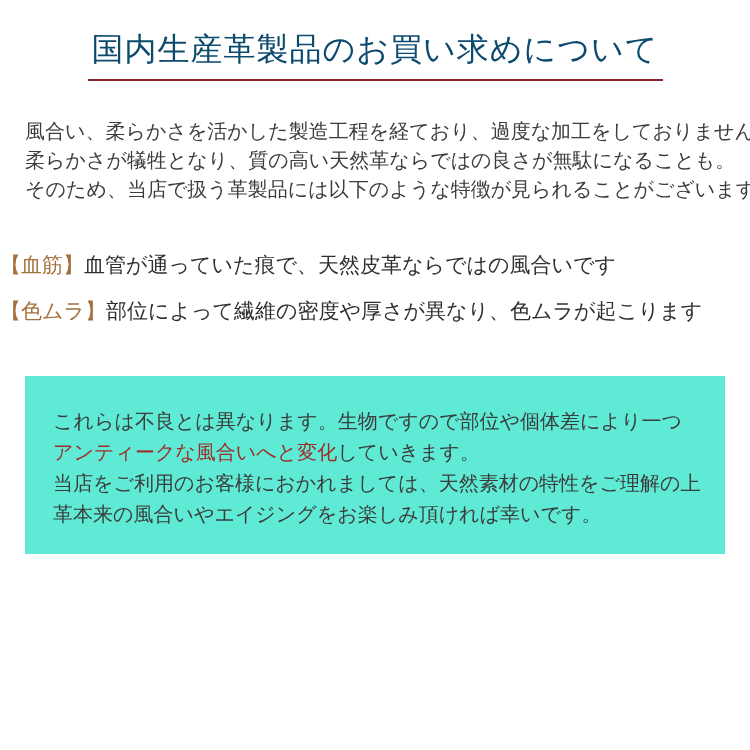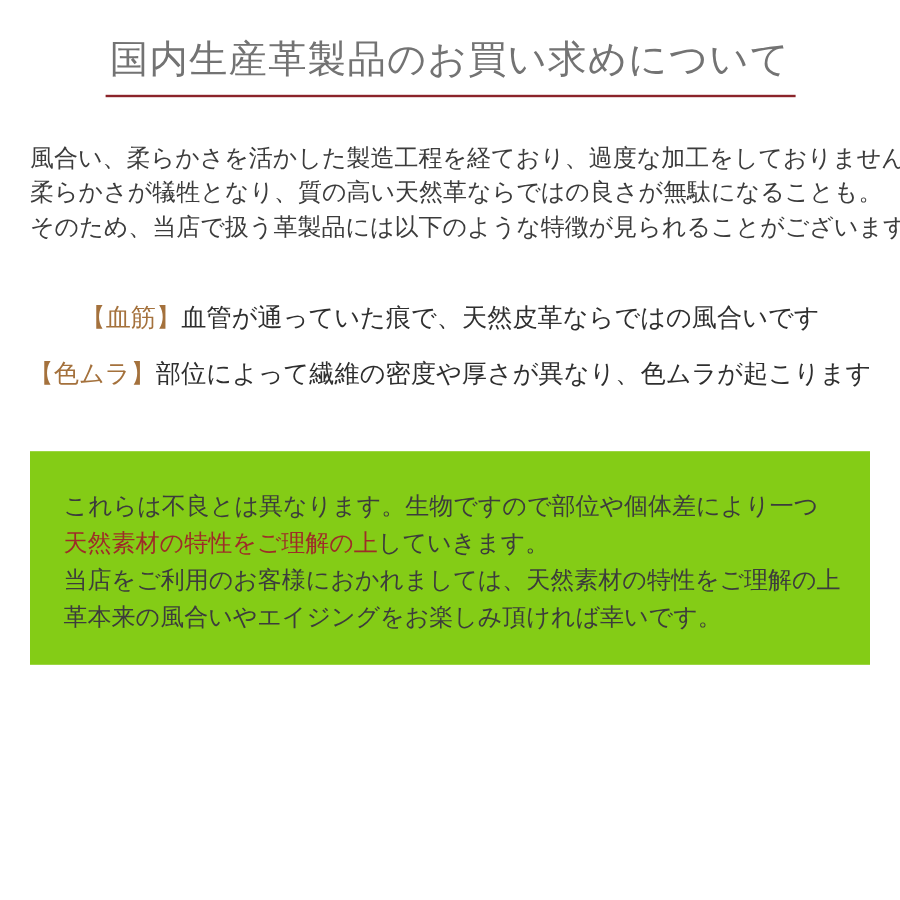--- a/index.html
+++ b/index.html
@@ -15,21 +15,21 @@
   }
   
   .title-wrap {
     padding-top: 28px;
     text-align: center;
   }
   .title-text {
     display: inline-block;
     font-size: 32px;
     letter-spacing: 1px;
-    color: #737373;
+    color: #0c4a6e;
     border-bottom: 2px solid #8b242a;
     padding: 0 4px 7px 4px;
     white-space: nowrap;
   }
   
   .intro {
     margin: 36px 18px 0 25px;
     font-size: 20px;
     line-height: 29px;
     color: #3c3c3c;
@@ -38,31 +38,31 @@
     white-space: nowrap;
   }
   
   .features {
     margin-top: 38px;
     font-family: "DejaVu Sans", "Liberation Sans", sans-serif;
     font-size: 21px;
     color: #2f2f2f;
   }
   .feature-item {
-    text-align: center;
+    text-align: left;
     line-height: 46px;
     white-space: nowrap;
   }
   .feature-label {
     color: #a4713c;
   }
   
   .notice-box {
     margin: 42px 25px 0 25px;
-    background: #84cc16;
+    background: #5eead4;
     padding: 30px 20px 24px 28px;
     font-size: 20px;
     line-height: 31px;
     color: #3c3c3c;
   }
   .box-line {
     white-space: nowrap;
   }
   .accent-red {
     color: #9e2c28;
@@ -88,21 +88,21 @@
   <div class="feature-item">
     <span class="feature-label">【色ムラ】</span><span>部位によって繊維の密度や厚さが異なり、色ムラが起こります</span>
   </div>
 </div>
 
 <div class="notice-box">
   <div class="box-line">
     <span>これらは不良とは異なります。生物ですので部位や個体差により一つ</span>
   </div>
   <div class="box-line">
-    <span class="accent-red">天然素材の特性をご理解の上</span><span>していきます。</span>
+    <span class="accent-red">アンティークな風合いへと変化</span><span>していきます。</span>
   </div>
   <div class="box-line">
     <span>当店をご利用のお客様におかれましては、天然素材の特性をご理解の上</span>
   </div>
   <div class="box-line">
     <span>革本来の風合いやエイジングをお楽しみ頂ければ幸いです。</span>
   </div>
 </div>
 
 </body></html>

